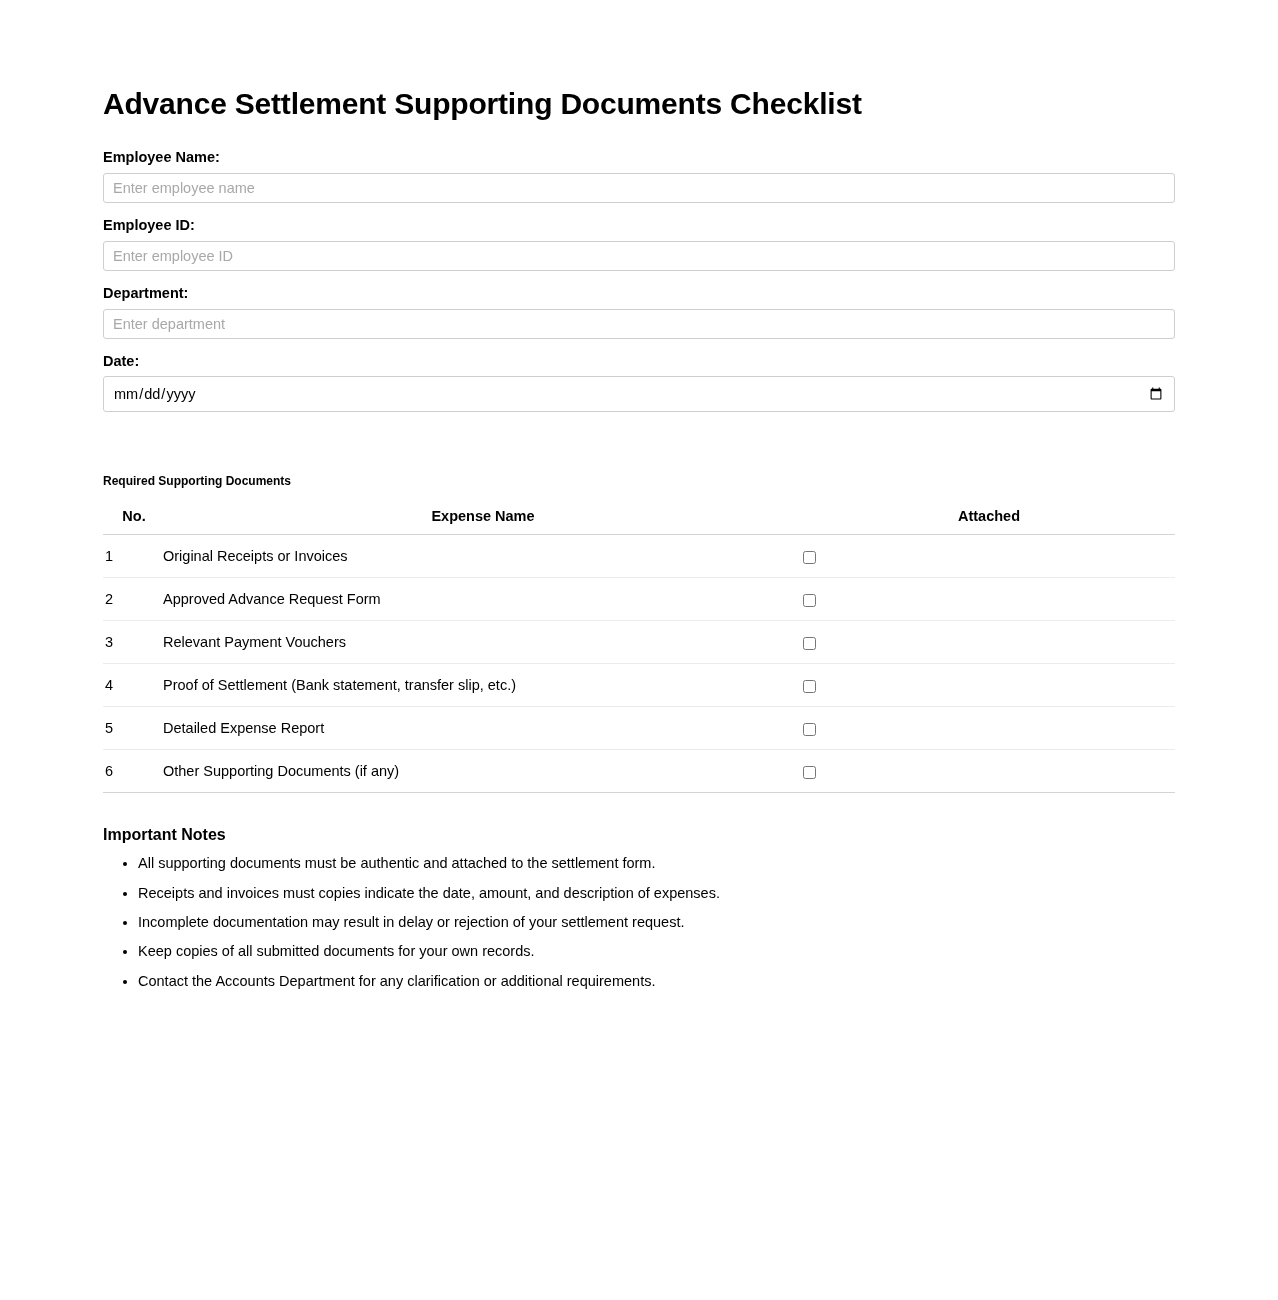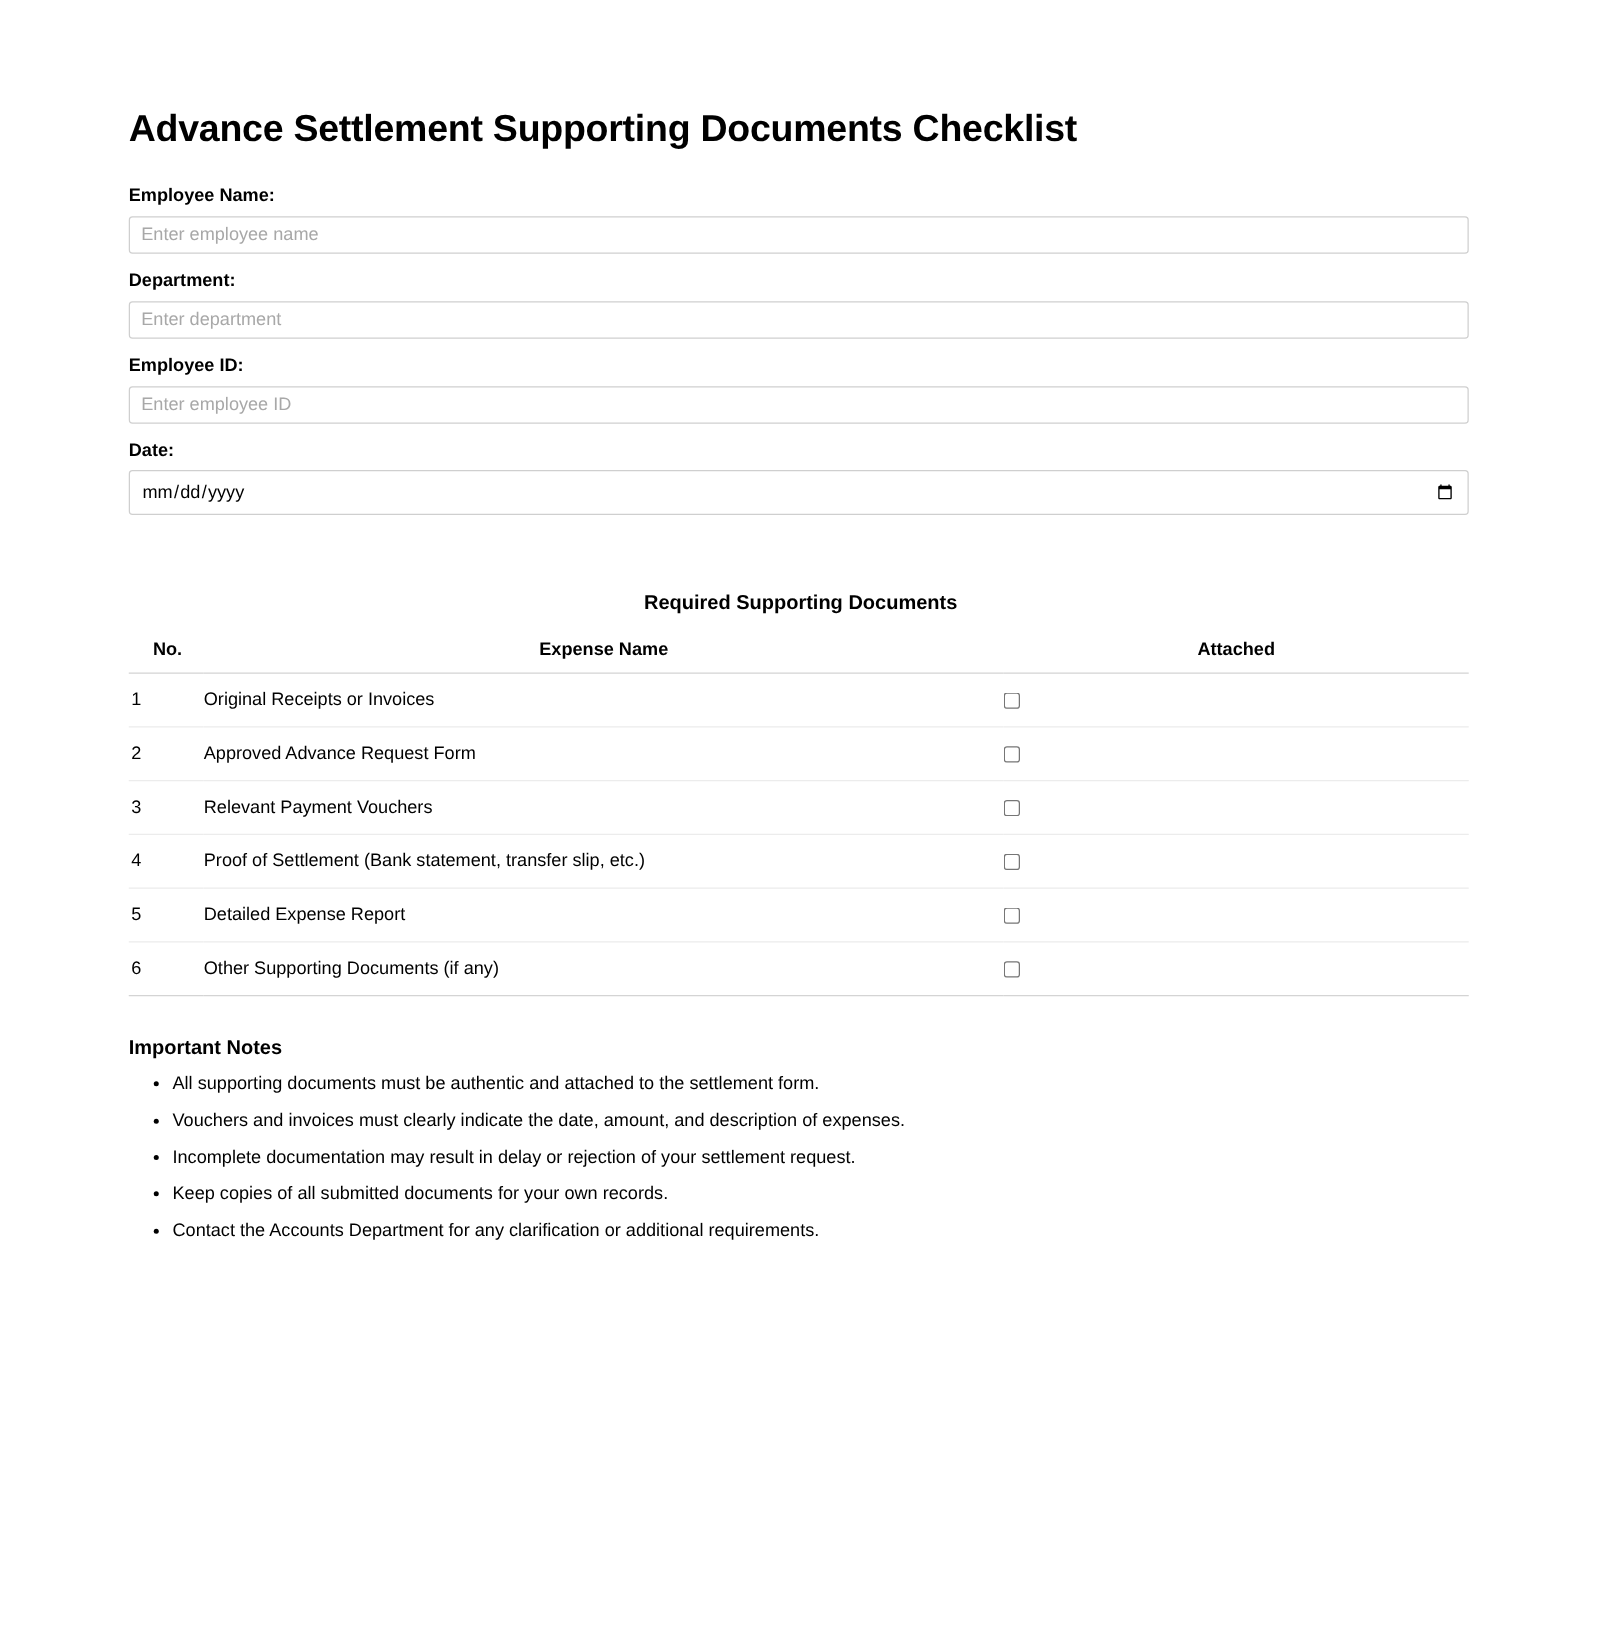--- a/index.html
+++ b/index.html
@@ -57,24 +57,23 @@
     border: 1px solid #cfcfcf;
     border-radius: 3px;
     padding: 4px 9px;
     font-size: 14.5px;
     font-family: "Liberation Sans", sans-serif;
     color: #000;
     background: #fff;
     outline: none;
   }
   .section-title {
-    font-size: 16px;
+    font-size: 12px;
     font-weight: bold;
     margin: 62px 0 14px 0;
-    text-align: center;
   }
   table.docs {
     border-collapse: collapse;
     width: 1072px;
     table-layout: fixed;
   }
   table.docs th {
     text-align: center;
     font-size: 14.5px;
     font-weight: bold;
@@ -124,27 +123,27 @@
 <div class="page">
 
   <h1 class="doc-title">Advance Settlement Supporting Documents Checklist</h1>
 
   <div class="field-block">
     <div class="field-label">Employee Name:</div>
     <input class="text-input" type="text" placeholder="Enter employee name" style="">
   </div>
 
   <div class="field-block">
+    <div class="field-label">Employee ID:</div>
+    <input class="text-input" type="text" placeholder="Enter employee ID" style="">
+  </div>
+
+  <div class="field-block">
     <div class="field-label">Department:</div>
     <input class="text-input" type="text" placeholder="Enter department" style="">
-  </div>
-
-  <div class="field-block">
-    <div class="field-label">Employee ID:</div>
-    <input class="text-input" type="text" placeholder="Enter employee ID" style="">
   </div>
 
   <div class="field-block">
     <div class="field-label">Date:</div>
     <input class="date-input" type="date" style="">
   </div>
 
   <div class="section-title">Required Supporting Documents</div>
 
   <table class="docs">
@@ -197,20 +196,20 @@
         <td class="col-attached cb-cell">
           <input class="cb" type="checkbox" style="">
         </td>
       </tr>
     </tbody>
   </table>
 
   <div class="notes-title">Important Notes</div>
   <ul class="notes">
     <li>All supporting documents must be authentic and attached to the settlement form.</li>
-    <li>Vouchers and invoices must clearly indicate the date, amount, and description of expenses.</li>
+    <li>Receipts and invoices must copies indicate the date, amount, and description of expenses.</li>
     <li>Incomplete documentation may result in delay or rejection of your settlement request.</li>
     <li>Keep copies of all submitted documents for your own records.</li>
     <li>Contact the Accounts Department for any clarification or additional requirements.</li>
   </ul>
 
   <div class="spacer"></div>
 </div>
 
 </body></html>

